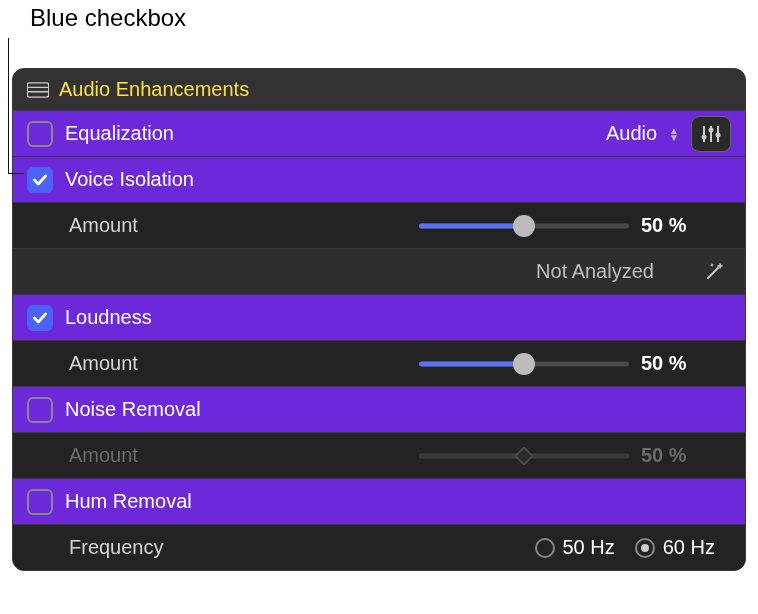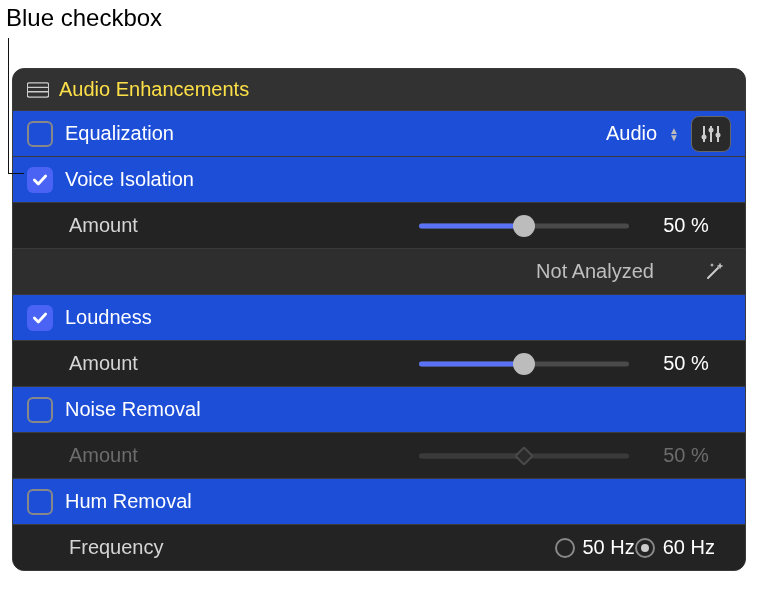--- a/index.html
+++ b/index.html
@@ -8,20 +8,21 @@
       background: #fff;
       width: 758px;
       height: 614px;
       overflow: hidden;
     }
     .callout {
       font-size: 24px;
       color: #000;
       padding: 4px 0 0 6px;
       height: 44px;
+      margin-left: 24px;
     }
     .callout-line {
       position: absolute;
       left: 8px;
       top: 38px;
       width: 1px;
       height: 136px;
       border-left: 1px solid #111;
     }
     .callout-hook {
@@ -53,21 +54,21 @@
       color: #fde047;
     }
     .row, .subrow {
       display: flex;
       align-items: center;
       padding: 0 14px;
       min-height: 46px;
       gap: 12px;
       border-top: 1px solid #3a3a3a;
     }
-    .row { background: #1d4ed8; }
+    .row { background: #6d28d9; }
     .subrow { background: #232323; padding-left: 56px; }
     .subrow.light { background: #2e2e2e; }
     .subrow.dim .label,
     .subrow.dim .value { color: #6c6c6c; }
     .label { color: #d5d5d5; flex: 0 0 auto; min-width: 150px; }
     .row .label { color: #fff; }
     .checkbox {
       width: 26px; height: 26px;
       border-radius: 6px;
       display: flex; align-items: center; justify-content: center;
@@ -114,29 +115,29 @@
     }
     .slider.dim .track.bg { background: #3a3a3a; }
     .slider.dim .track.fill { background: #3a3a3a; }
     .slider.dim .thumb {
       width: 14px; height: 14px;
       background: #2a2a2a;
       border: 2px solid #4a4a4a;
       transform: translate(-50%, -50%) rotate(45deg);
       border-radius: 2px;
     }
-    .value { min-width: 90px; text-align: center; color: #fff; font-weight: 400; }
+    .value { min-width: 90px; color: #fff; font-weight: 700; }
     .status-text { color: #bfbfbf; min-width: 180px; text-align: center; }
     .wand-btn {
       width: 34px; height: 30px;
       display: flex; align-items: center; justify-content: center;
       color: #ccc;
     }
     .radio-group {
-      display: flex; align-items: flex-end; 
+      display: flex; align-items: flex-end; gap: 20px;
       margin-left: auto;
       padding-right: 16px;
     }
     .radio-item {
       display: flex; align-items: center; gap: 8px;
       color: #fff; font-weight: 500;
     }
     .radio-circle {
       width: 20px; height: 20px;
       border: 2px solid #888;

